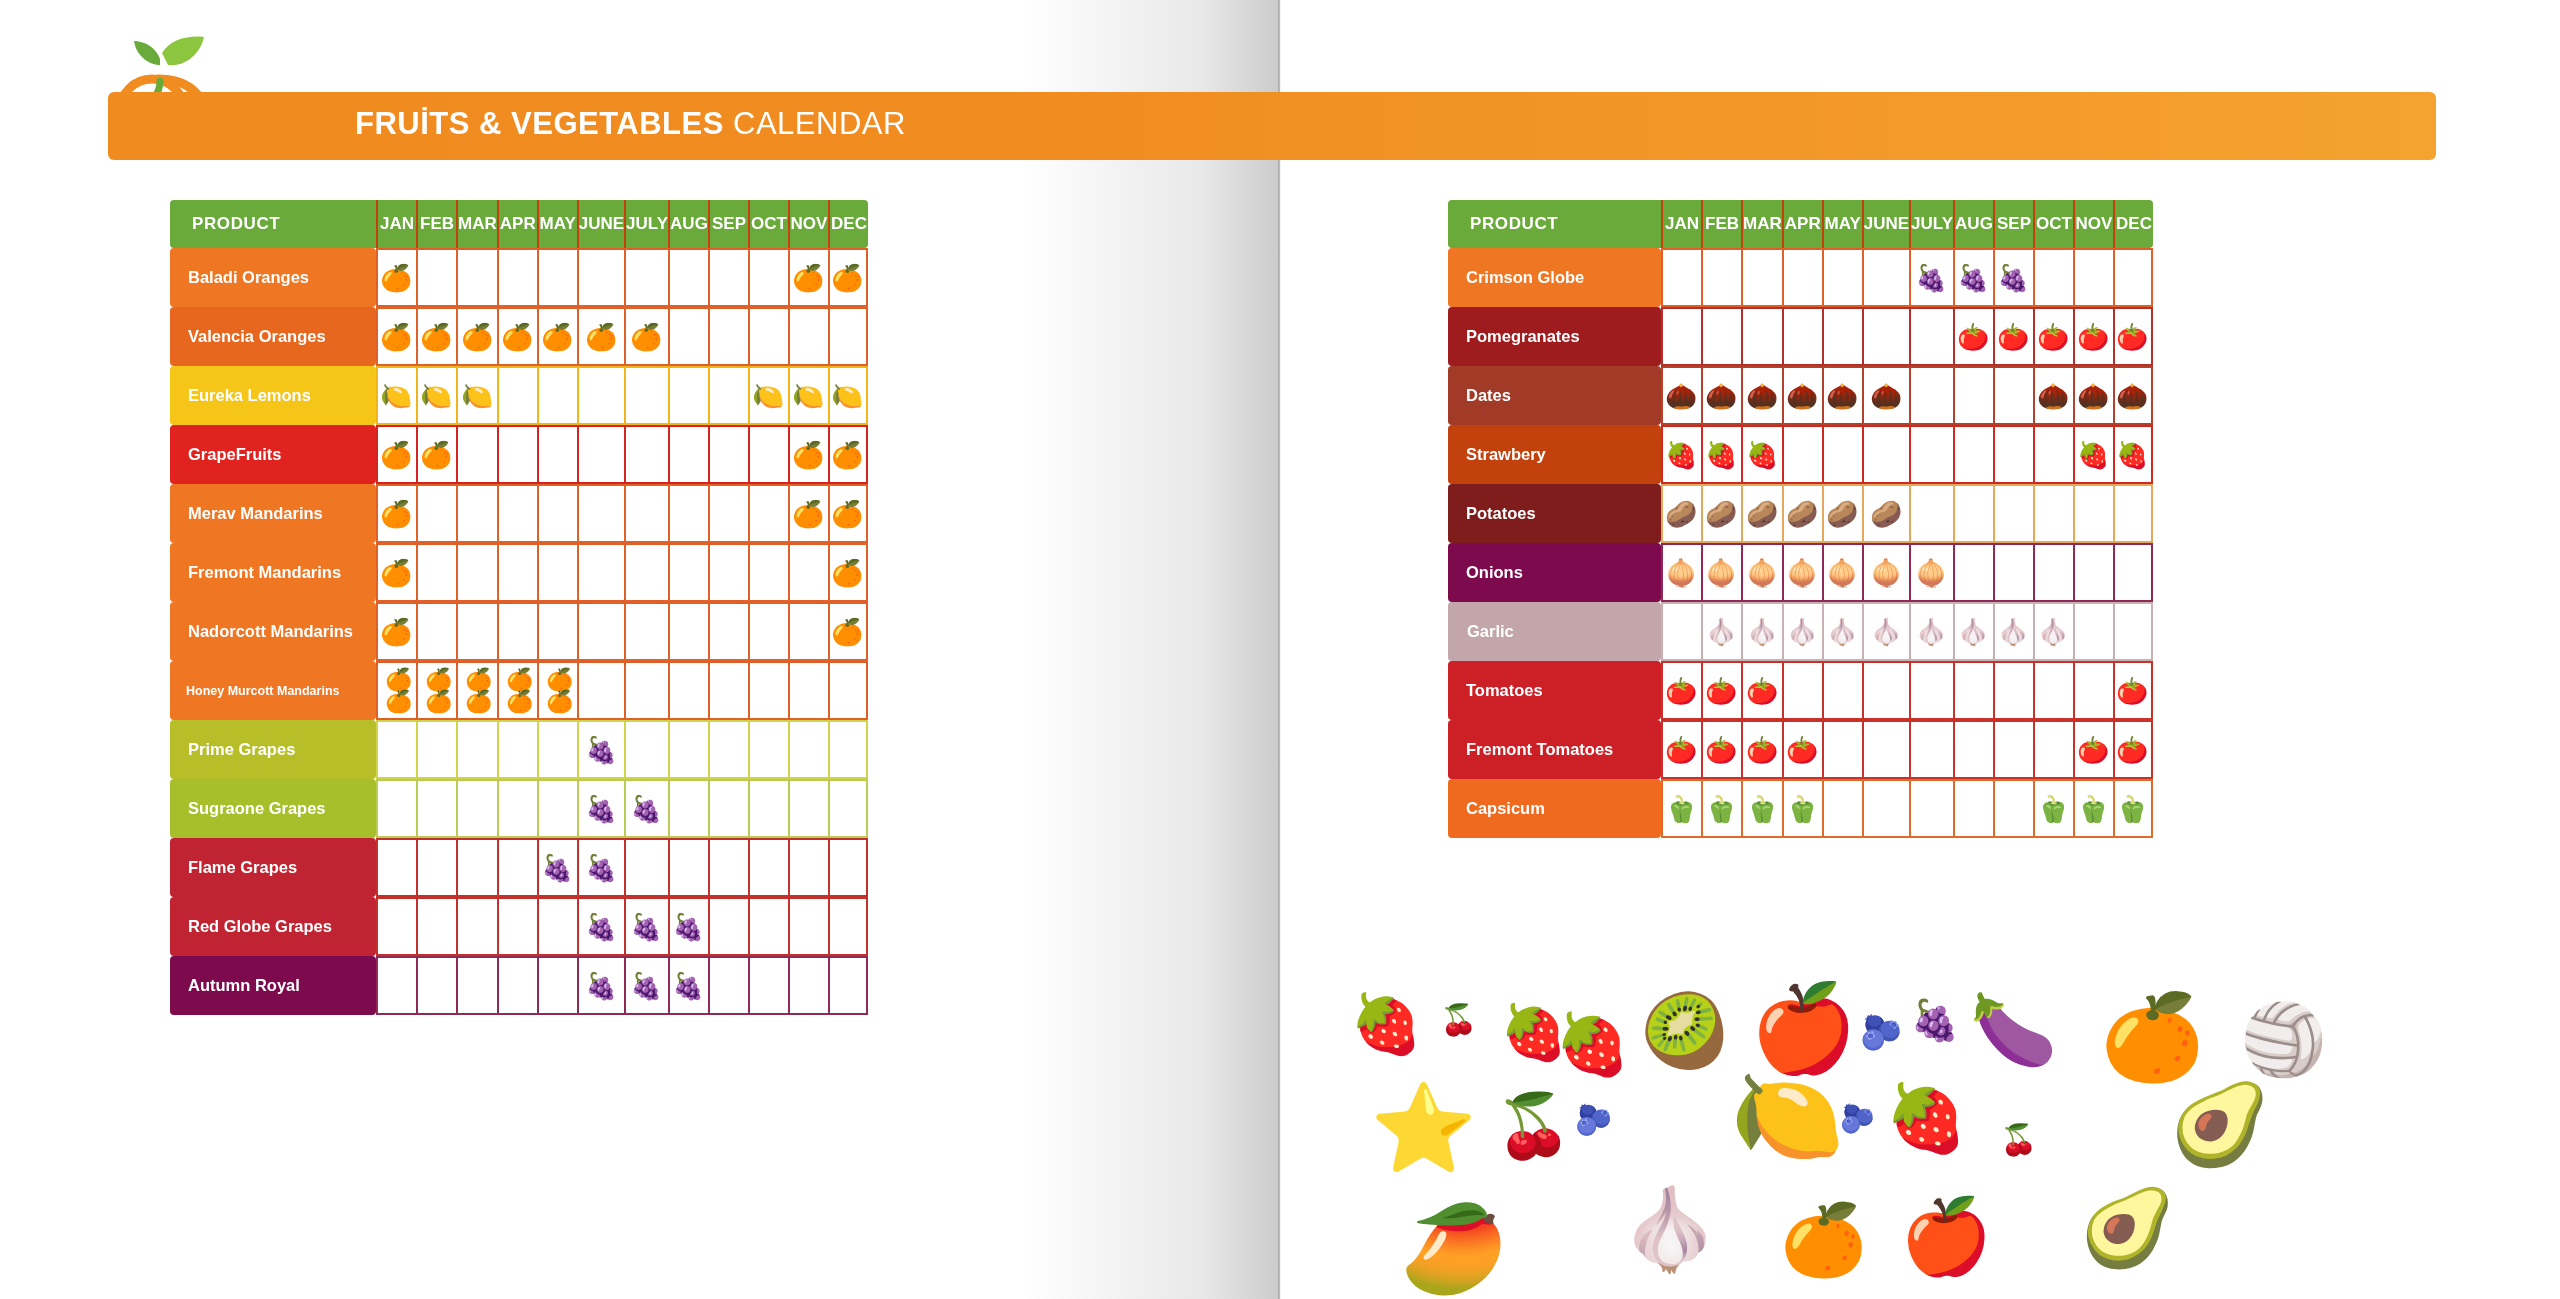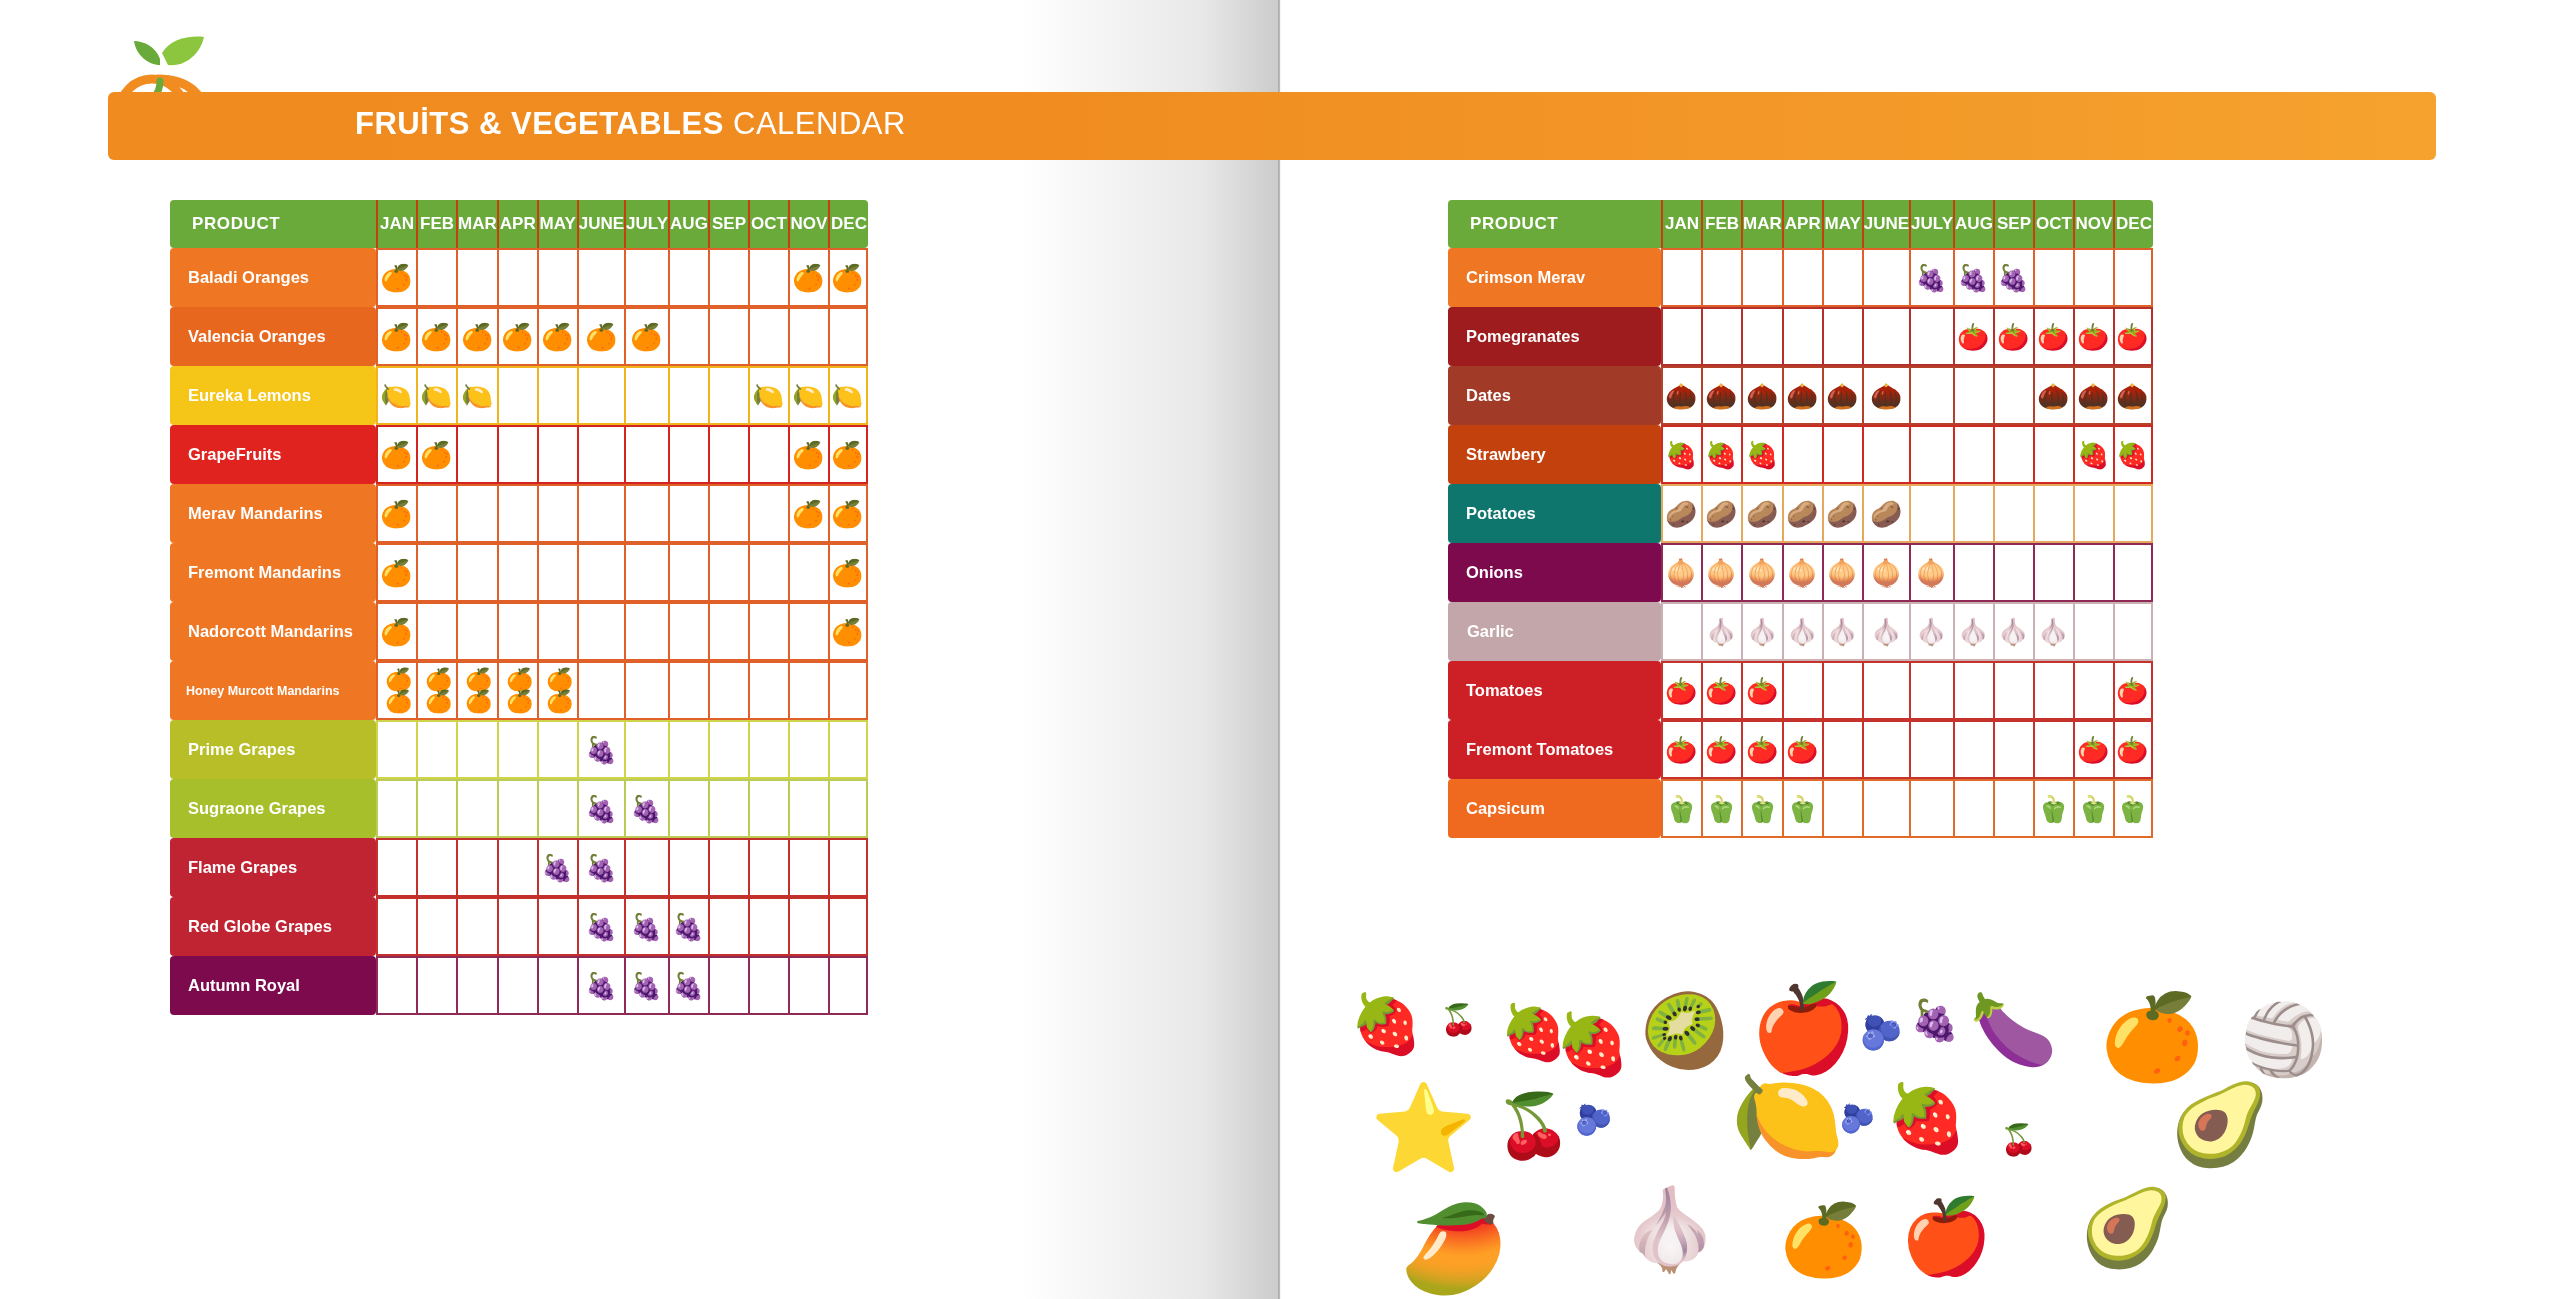--- a/index.html
+++ b/index.html
@@ -160,21 +160,21 @@
 
   .row-darkred td.label { background: #9e1b1e; }
   .row-darkred td.cell { border-color: #b5302a; }
 
   .row-brown td.label { background: #a23a28; }
   .row-brown td.cell { border-color: #b5402c; }
 
   .row-strawberry td.label { background: #c2410c; }
   .row-strawberry td.cell { border-color: #cf2a22; }
 
-  .row-potato td.label { background: #0f766e; }
+  .row-potato td.label { background: #7f1d1d; }
   .row-potato td.cell { border-color: #e5a85d; }
 
   .row-onion td.label { background: #7c0a4d; }
   .row-onion td.cell { border-color: #8e2a55; }
 
   .row-garlic td.label { background: #c3a6aa; }
   .row-garlic td.cell { border-color: #c9b0b2; }
 
   .row-tomato td.label { background: #cc2026; }
   .row-tomato td.cell { border-color: #c7332a; }
@@ -449,21 +449,21 @@
         <th class="month-head" style="width: 38px;">JULY</th>
         <th class="month-head" style="width: 38px;">AUG</th>
         <th class="month-head" style="width: 38px;">SEP</th>
         <th class="month-head" style="width: 38px;">OCT</th>
         <th class="month-head" style="width: 38px;">NOV</th>
         <th class="month-head last" style="width: 38px;">DEC</th>
       </tr>
   </thead>
   <tbody>
       <tr class="row-orange">
-        <td class="label" style="width: 186px;">Crimson Merav</td>
+        <td class="label" style="width: 186px;">Crimson Globe</td>
         <td class="cell"></td>
         <td class="cell"></td>
         <td class="cell"></td>
         <td class="cell"></td>
         <td class="cell"></td>
         <td class="cell"></td>
         <td class="cell"><span class="emoji">🍇</span></td>
         <td class="cell"><span class="emoji">🍇</span></td>
         <td class="cell"><span class="emoji">🍇</span></td>
         <td class="cell"></td>

